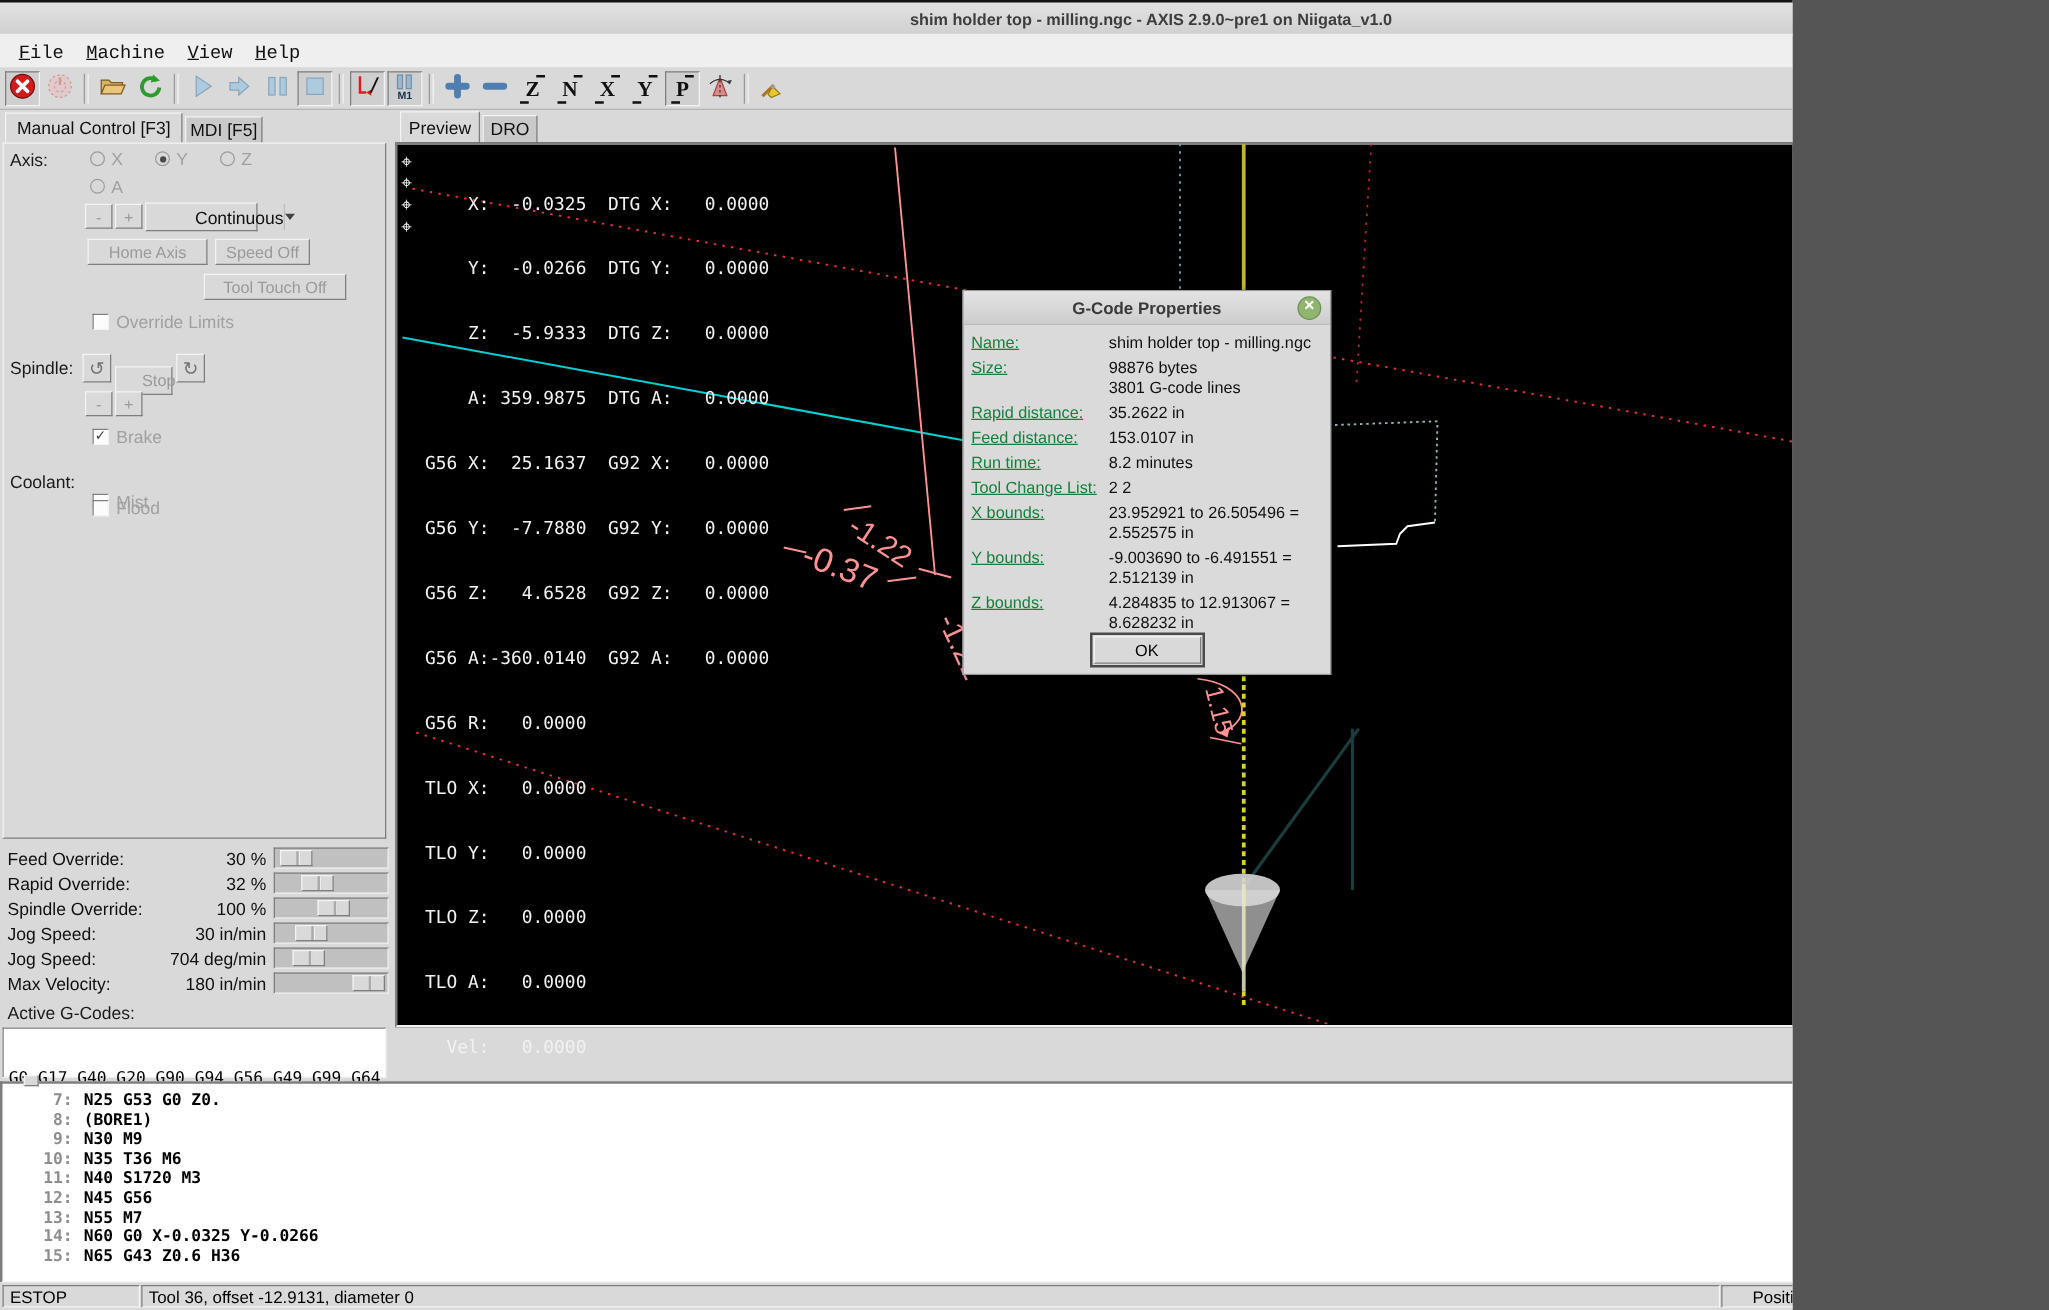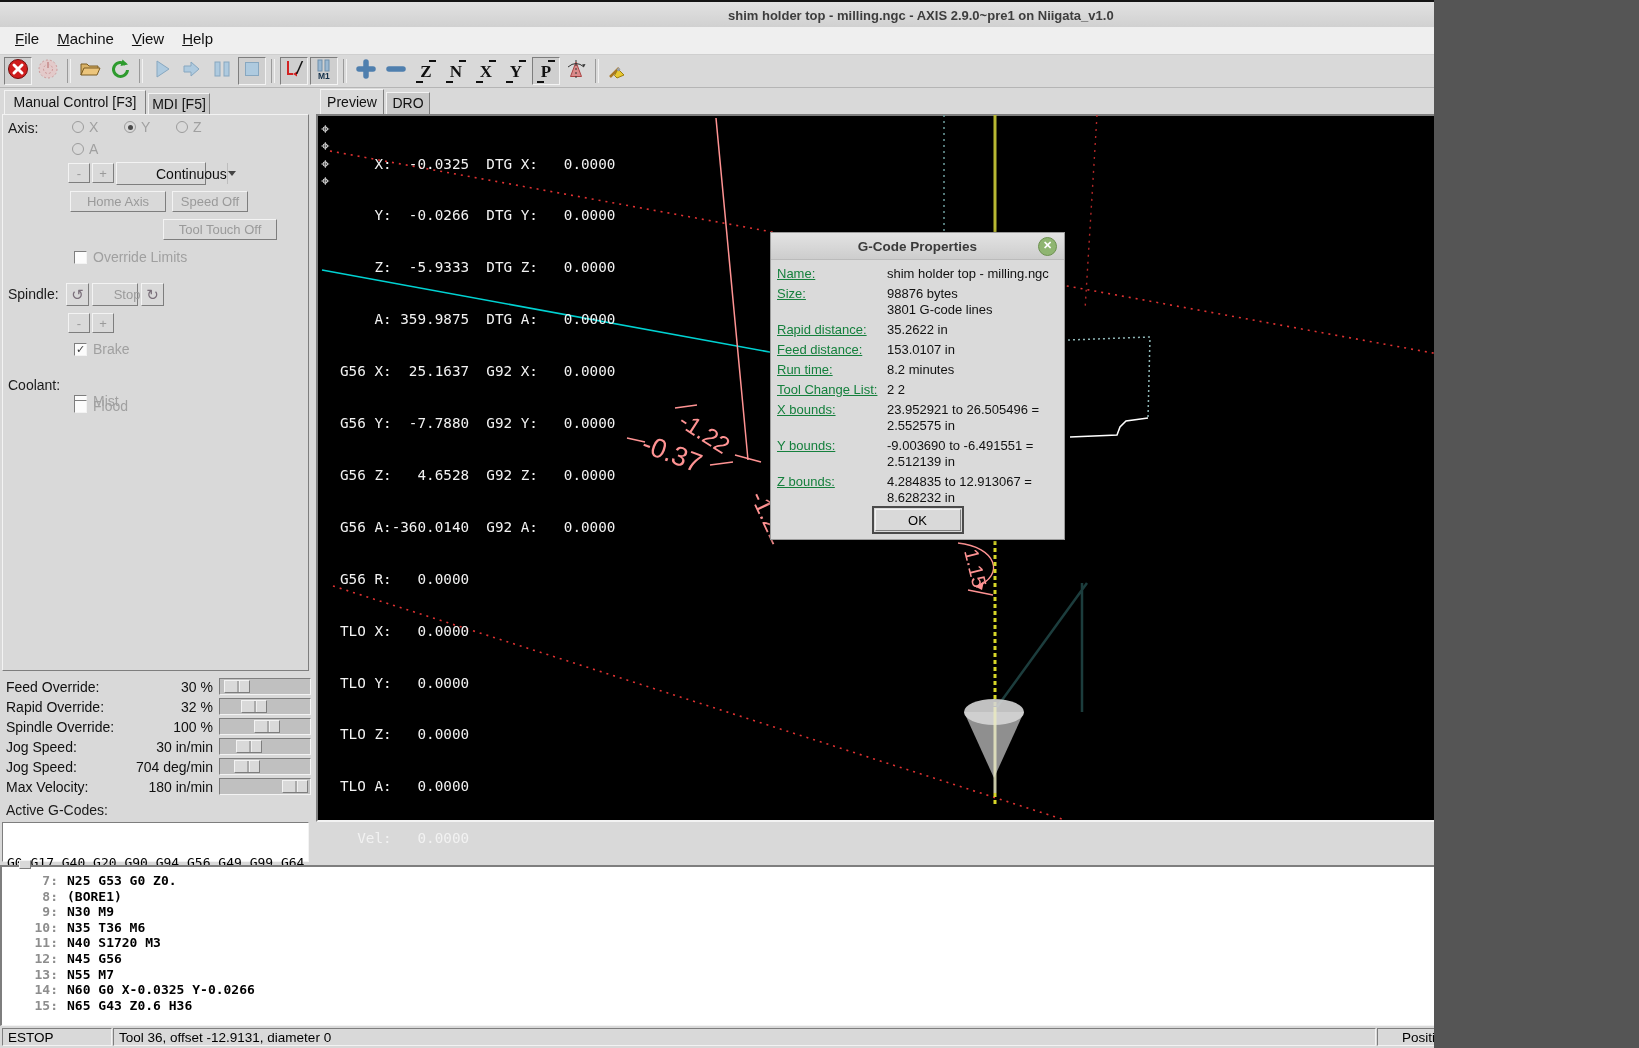--- a/index.html
+++ b/index.html
@@ -9,21 +9,21 @@
   .mono{font-family:"DejaVu Sans Mono",monospace;white-space:pre;}
   .raised{border-top:1px solid #f3f3f3;border-left:1px solid #f3f3f3;border-bottom:1px solid #7e7e7e;border-right:1px solid #7e7e7e;}
 
   
   .titlebar{left:0;top:0;width:1639px;height:27px;background:linear-gradient(#e2e2e2,#cfcfcf);
             border-top:2px solid #141414;}
   .titlebar .title{position:absolute;left:728px;top:6px;font-size:13px;font-weight:bold;color:#3d3d3d;}
 
   
   .menubar{left:0;top:27px;width:1639px;height:28px;background:#efefef;border-bottom:1px solid #cfcfcf;
-           display:flex;align-items:flex-start;padding-left:6px;box-sizing:border-box;}
+           display:flex;align-items:flex-end;padding-left:6px;box-sizing:border-box;font-family:Liberation Mono, monospace;}
   .menuitem{font-size:15px;padding:3px 9px;color:#101010;}
   .mkey{text-decoration:underline;}
 
   
   .toolbar{left:0;top:55px;width:1639px;height:33px;background:#d9d9d9;border-bottom:1px solid #b5b5b5;
            display:flex;align-items:center;padding-left:3px;box-sizing:border-box;}
   .tbtn{width:28px;height:28px;margin:0 1px;background:#d9d9d9;display:flex;align-items:center;justify-content:center;
         border:1px solid transparent;box-sizing:border-box;position:relative;}
   .tbtn.pressed{border-top:1px solid #7e7e7e;border-left:1px solid #7e7e7e;border-bottom:1px solid #f3f3f3;border-right:1px solid #f3f3f3;background:#cfcfcf;}
   .tsep{width:2px;height:24px;margin:0 4px;border-left:1px solid #9a9a9a;border-right:1px solid #f2f2f2;}
@@ -274,21 +274,21 @@
 
     <span class="chk" style="left:74px;top:161px;">
         <span class="cbox"></span>
         <span>Override Limits</span>
       </span>
 
     <span class="lbl" style="left:8px;top:198px;">Spindle:</span>
     <div class="btn" style="left:66px;top:195px;width:23px;height:23px;font-size:15px;color:#7a6f7a;">
         <span>↺</span>
       </div>
-    <div class="btn" style="left:92px;top:195px;width:46px;height:23px;padding-left:24px;">Stop</div>
+    <div class="btn" style="left:92px;top:205px;width:46px;height:23px;padding-left:24px;">Stop</div>
     <div class="btn" style="left:141px;top:195px;width:23px;height:23px;font-size:15px;color:#7a6f7a;">
         <span>↻</span>
       </div>
 
     <div class="btn" style="left:68px;top:225px;width:22px;height:20px;">-</div>
     <div class="btn" style="left:92px;top:225px;width:22px;height:20px;">+</div>
 
     <span class="chk" style="left:74px;top:253px;">
         <span class="cbox">✓</span>
         <span>Brake</span>

